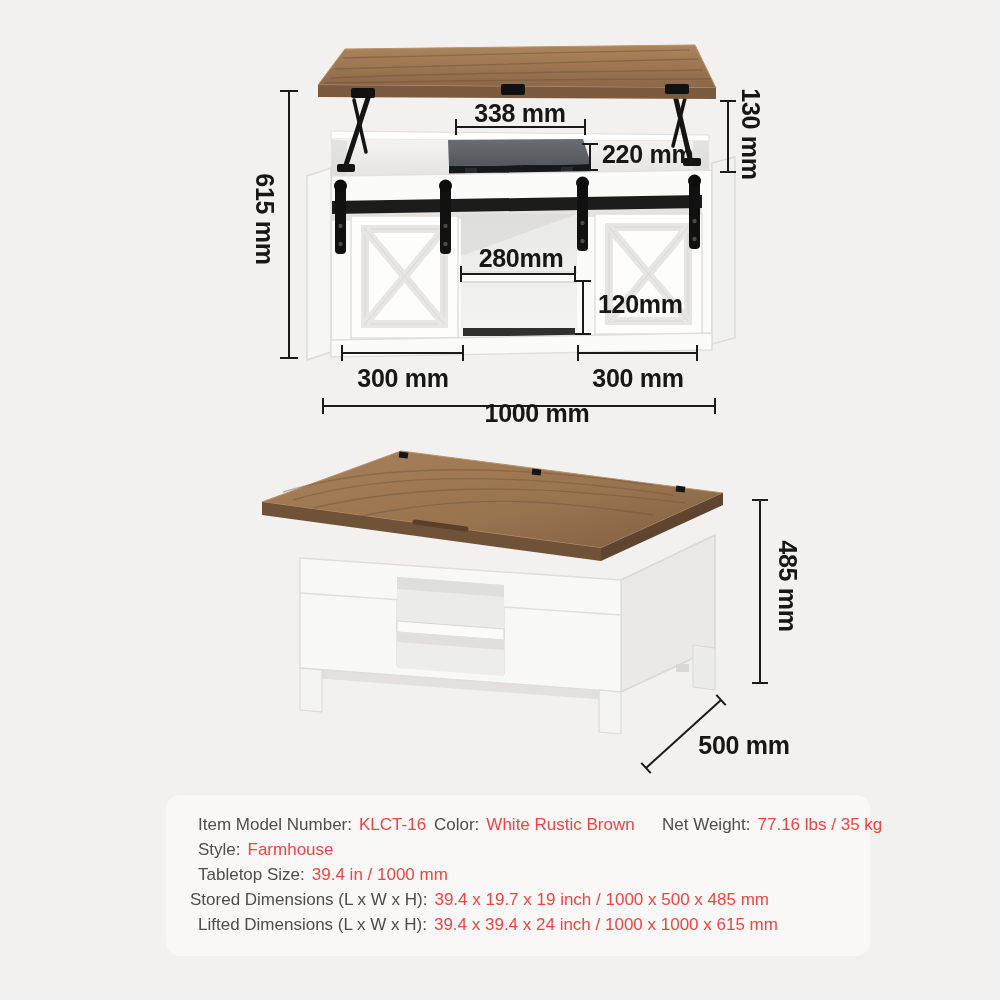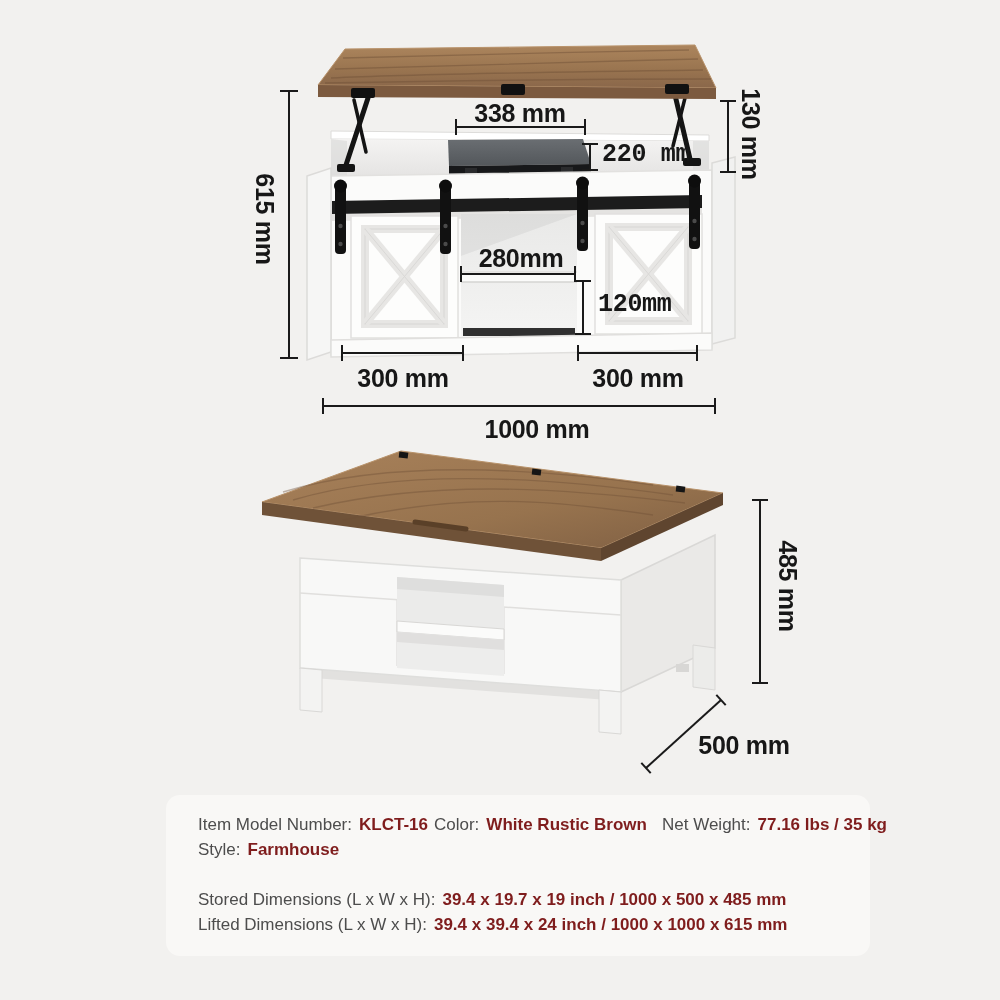--- a/index.html
+++ b/index.html
@@ -10,28 +10,28 @@
     overflow:hidden;
   }
   #stage{position:absolute;inset:0;width:1000px;height:906px;margin-left:13px;}
   svg{position:absolute;left:0;top:0;}
   .dim{
     position:absolute;white-space:nowrap;
     font:600 25px/1 "Liberation Sans",sans-serif;
     color:#171717;letter-spacing:-0.3px;
   }
   .dim.center{transform:translate(-50%,-50%);}
-  .dim.left{transform:translateY(-50%);font-family:Liberation Mono, monospace;}
+  .dim.left{transform:translateY(-50%);}
   .dim.rot{transform:translate(-50%,-50%) rotate(90deg);}
   #spec-panel{
     position:absolute;left:153px;top:795px;width:704px;height:161px;
     background:#f9f8f6;border-radius:14px;
   }
   .spair{position:absolute;font:400 17px/20px "Liberation Sans",sans-serif;color:#4d4d4d;white-space:nowrap;}
-  .spair .val{color:#7f1d1d;font-weight:700;margin-left:7px;}
+  .spair .val{color:#ef4444;font-weight:400;margin-left:7px;}
 </style>
 </head>
 <body>
 
 <div id="stage">
 
 <svg width="1000" height="1000" viewBox="0 0 1000 1000">
   <defs>
     <linearGradient id="woodTop" x1="0" y1="0" x2="0" y2="1">
       <stop offset="0" stop-color="#ac855d"></stop>
@@ -252,42 +252,45 @@
 </svg>
 
 <div class="dim center" style="left:507px;top:113px;">338 mm</div>
 <div class="dim left" style="left:589px;top:154px;">220 mm</div>
 <div class="dim rot" style="left:737px;top:134px;">130 mm</div>
 <div class="dim rot" style="left:251px;top:219px;">615 mm</div>
 <div class="dim center" style="left:508px;top:258px;">280mm</div>
 <div class="dim left" style="left:585px;top:304px;text-align:center;">120mm</div>
 <div class="dim center" style="left:390px;top:378px;">300 mm</div>
 <div class="dim center" style="left:625px;top:378px;">300 mm</div>
-<div class="dim center" style="left:524px;top:429px;">1000 mm</div>
+<div class="dim center" style="left:524px;top:413px;">1000 mm</div>
 
 <div class="dim rot" style="left:774px;top:586px;">485 mm</div>
 <div class="dim center" style="left:731px;top:745px;">500 mm</div>
 
 <div id="spec-panel">
   <div class="spair" style="left:32px;top:20px;">
     <span class="lab">Item Model Number:</span><span class="val">KLCT-16</span>
   </div>
   <div class="spair" style="left:268px;top:20px;">
     <span class="lab">Color:</span><span class="val">White Rustic Brown</span>
   </div>
   <div class="spair" style="left:472px;top:20px;padding-left:24px;">
     <span class="lab">Net Weight:</span><span class="val">77.16 lbs / 35 kg</span>
   </div>
 
   <div class="spair" style="left:32px;top:45px;">
     <span class="lab">Style:</span><span class="val">Farmhouse</span>
   </div>
 
-
-  <div class="spair" style="left:32px;top:95px;">
+  <div class="spair" style="left:32px;top:70px;">
+    <span class="lab">Tabletop Size:</span><span class="val">39.4 in / 1000 mm</span>
+  </div>
+
+  <div class="spair" style="left:24px;top:95px;">
     <span class="lab">Stored Dimensions (L x W x H):</span><span class="val">39.4 x 19.7 x 19 inch / 1000 x 500 x 485 mm</span>
   </div>
   <div class="spair" style="left:32px;top:120px;text-align:right;">
     <span class="lab">Lifted Dimensions (L x W x H):</span><span class="val">39.4 x 39.4 x 24 inch / 1000 x 1000 x 615 mm</span>
   </div>
 </div>
 
 </div>
 
 </body></html>

